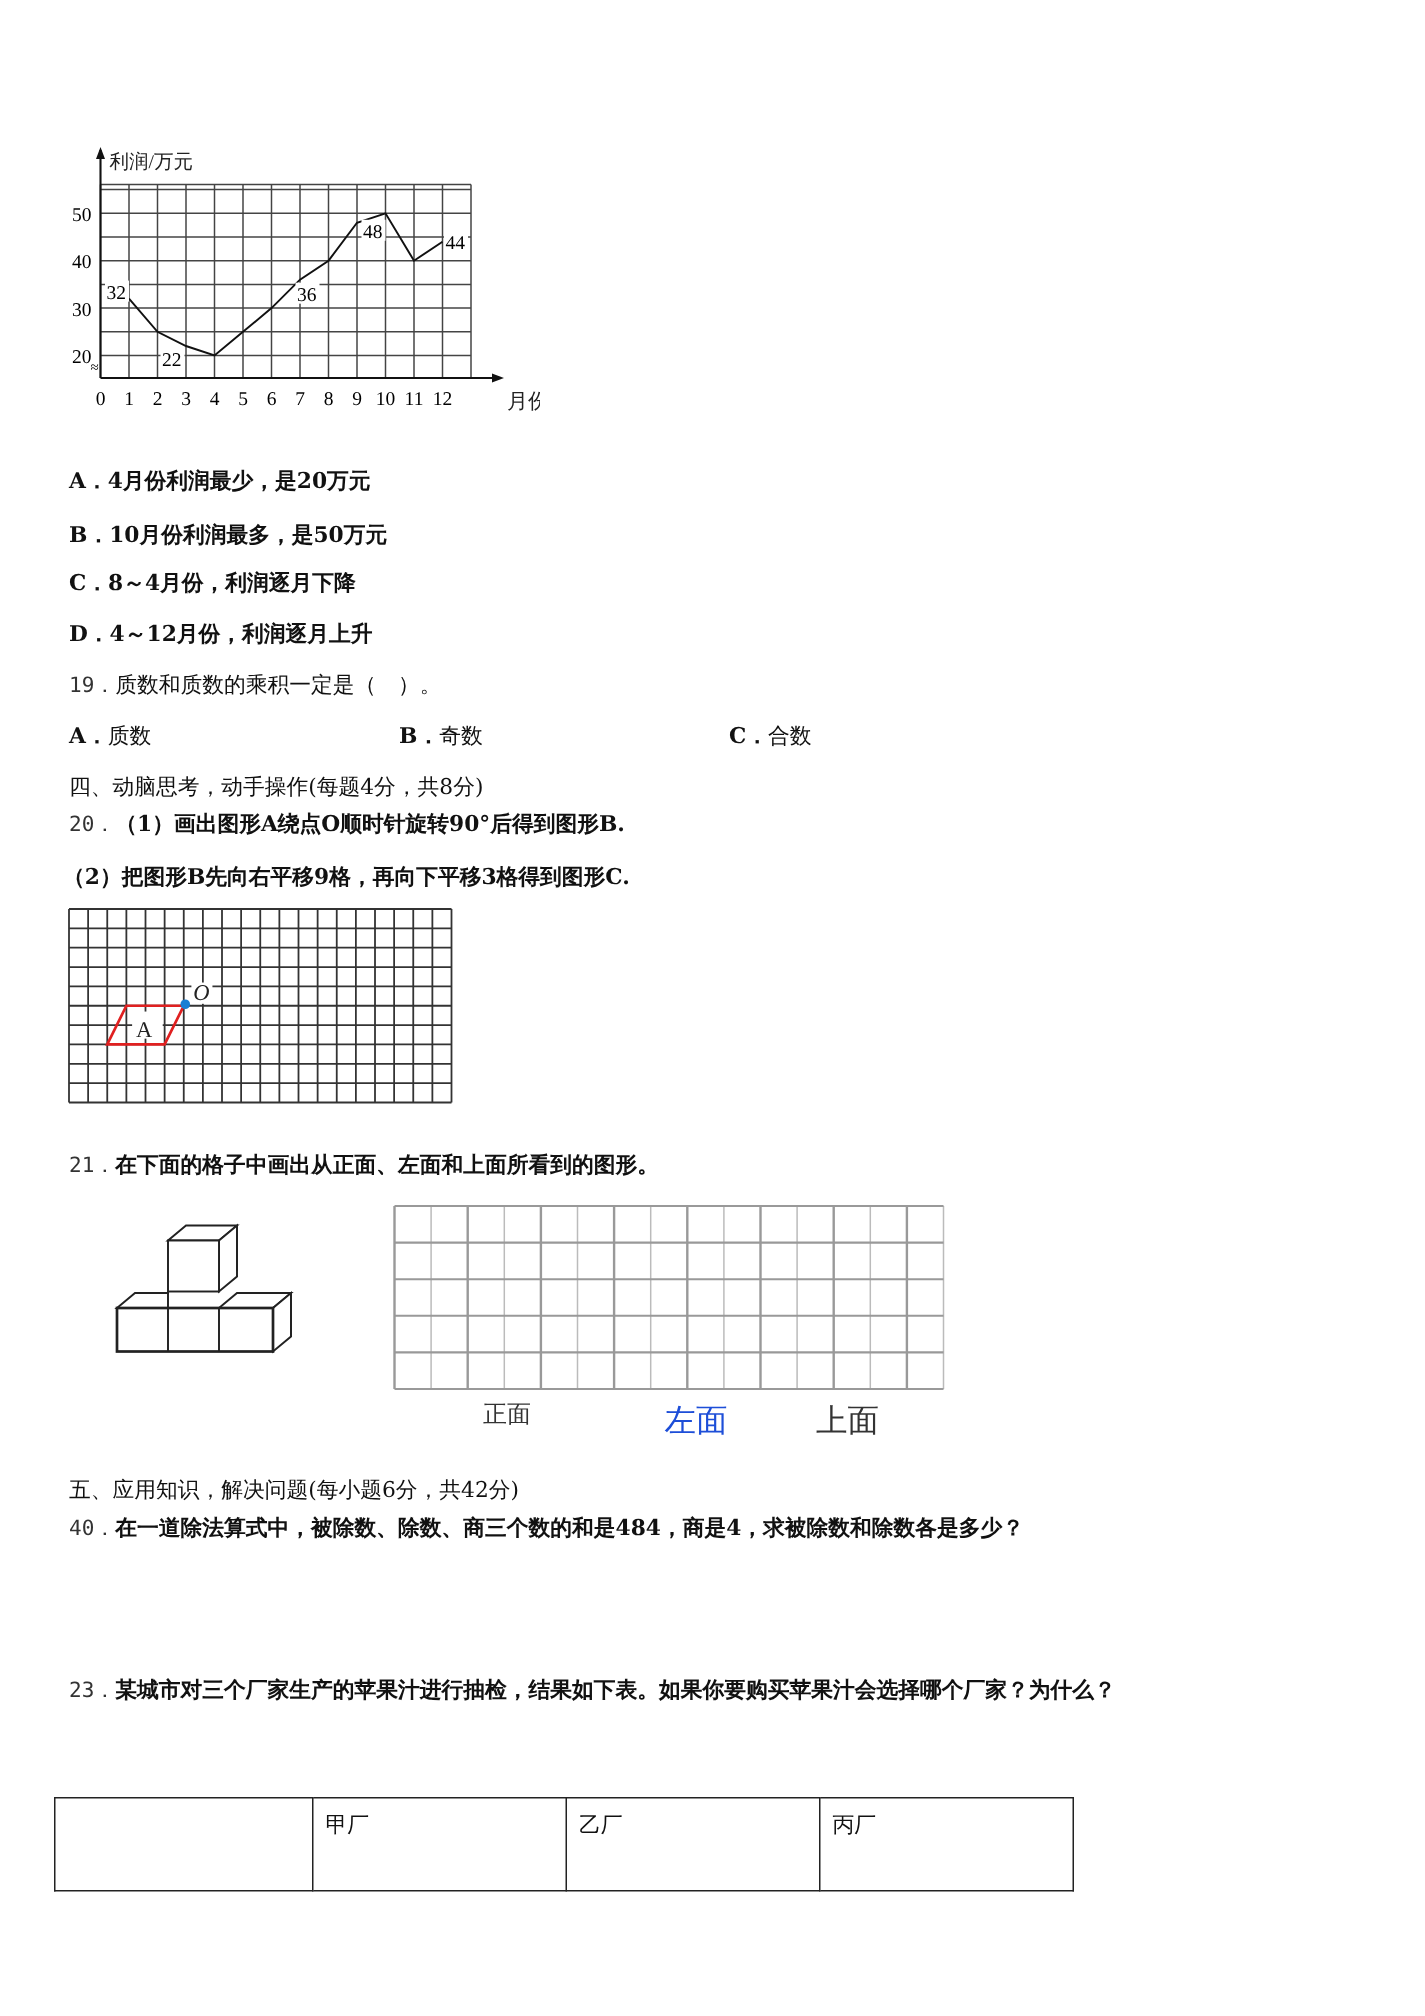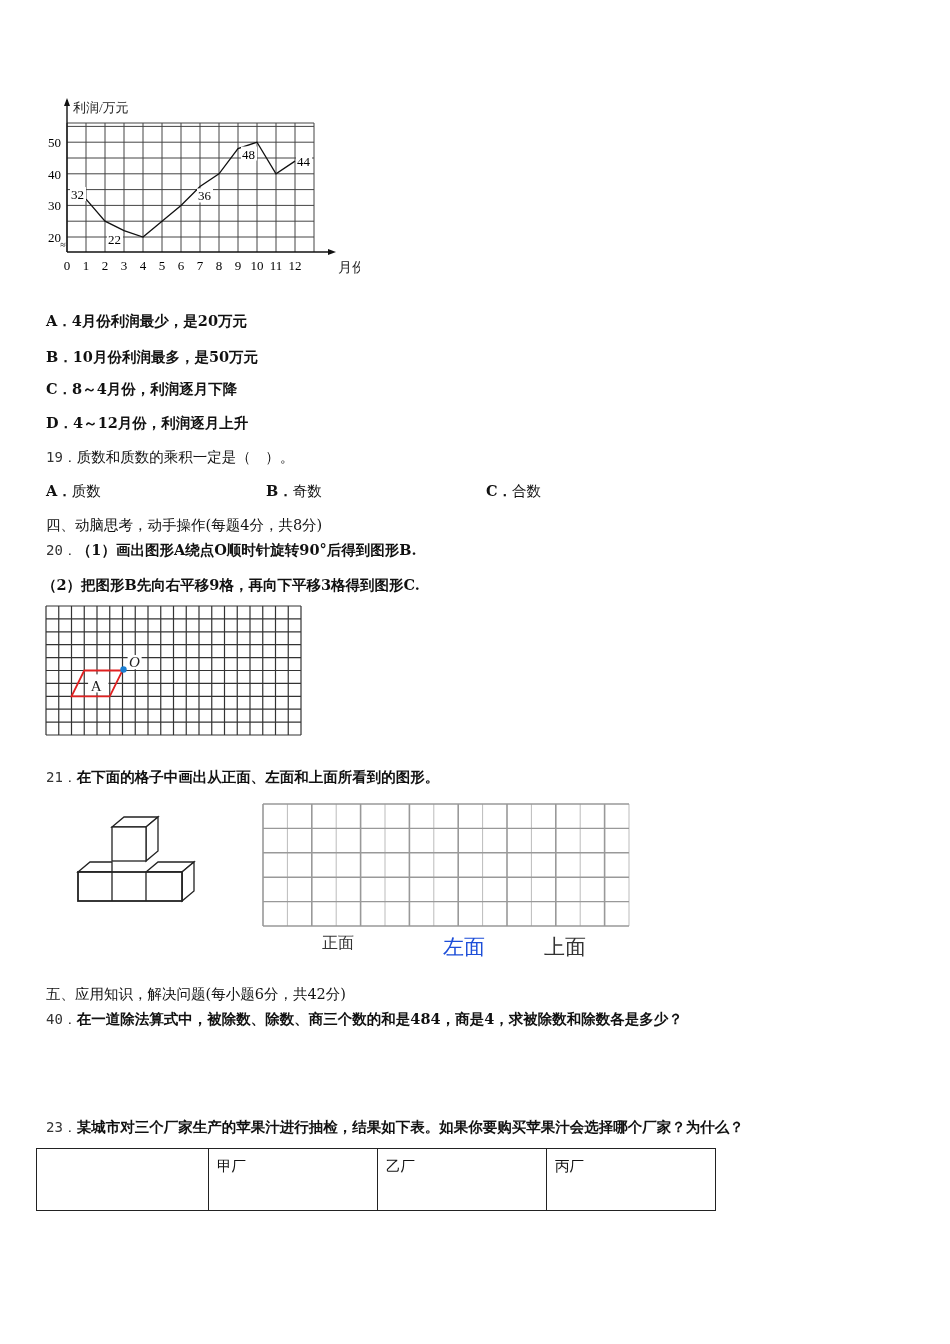--- a/index.html
+++ b/index.html
@@ -3,21 +3,21 @@
 <meta charset="utf-8">
 <style>
   html, body { margin:0; padding:0; background:#ffffff; }
   body { width:950px; height:1344px; position:relative; overflow:hidden;
          font-family:"DejaVu Serif","Liberation Serif",serif; color:#111; }
   .abs { position:absolute; }
   .line { position:absolute; font-size:14.5px; font-weight:bold; white-space:nowrap; line-height:18px; }
   .qnum { font-weight:normal; font-family:"DejaVu Sans Mono","Liberation Mono",monospace; color:#333; font-size:14px; }
   .plain { font-weight:normal;text-align:right; }
   svg text { font-family:"Liberation Serif","DejaVu Serif",serif; }
-  table.t23 { position:absolute; left:36px; top:1148px; width:680px; border-collapse:collapse; }
+  table.t23 { position:absolute; left:36px; top:1198px; width:680px; border-collapse:collapse; }
   table.t23 td { border:1.5px solid #222; height:45px; vertical-align:top; padding:8px 8px; font-size:14.5px; font-family:"DejaVu Sans","Liberation Sans",sans-serif; }
 </style>
 </head>
 <body>
 
 <svg class="abs" style="left:0;top:0" width="360" height="290" id="chart">
     <g>
       <line x1="67" y1="123" x2="67" y2="252" stroke="#444" stroke-width="1"></line>
       <line x1="86" y1="123" x2="86" y2="252" stroke="#444" stroke-width="1"></line>
       <line x1="105" y1="123" x2="105" y2="252" stroke="#444" stroke-width="1"></line>

